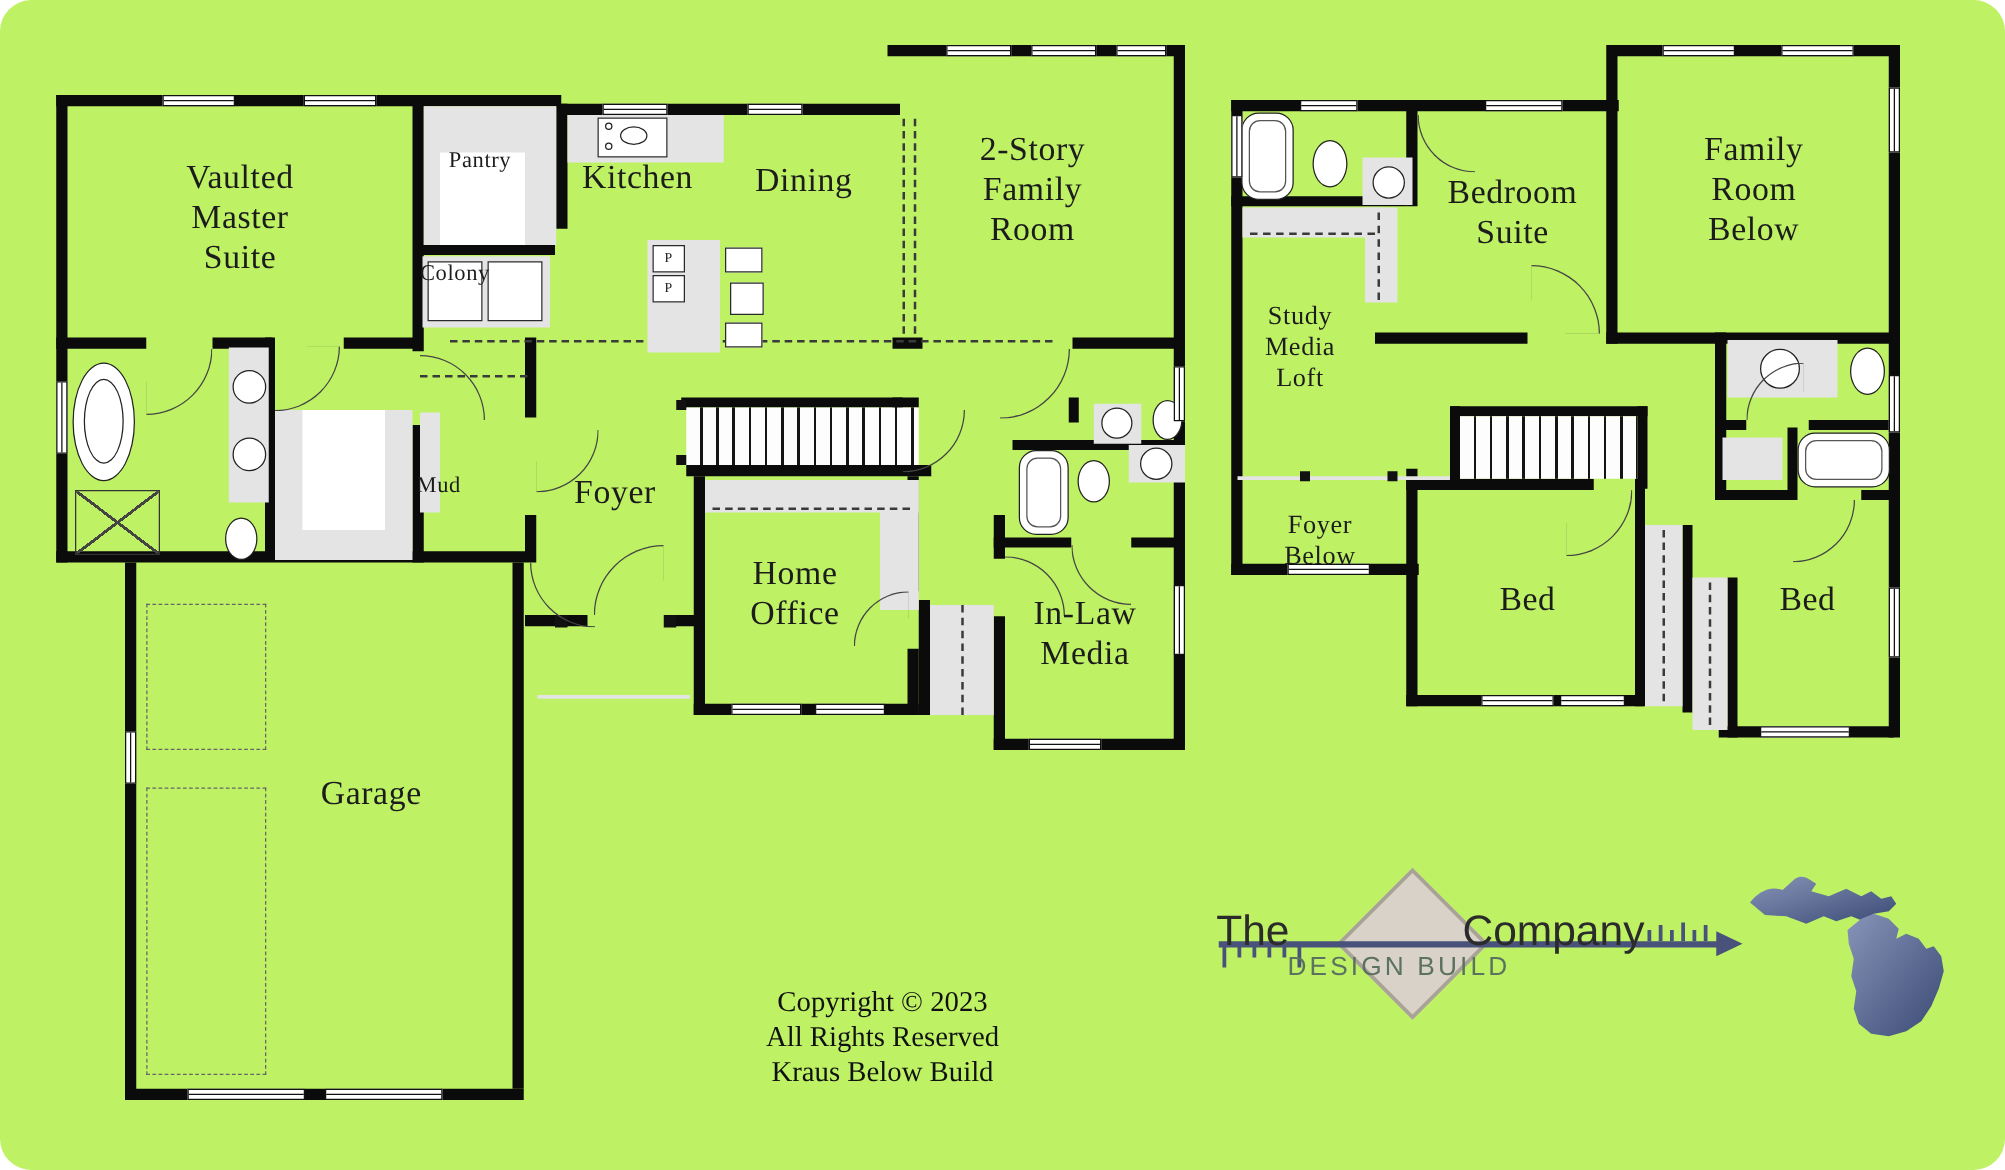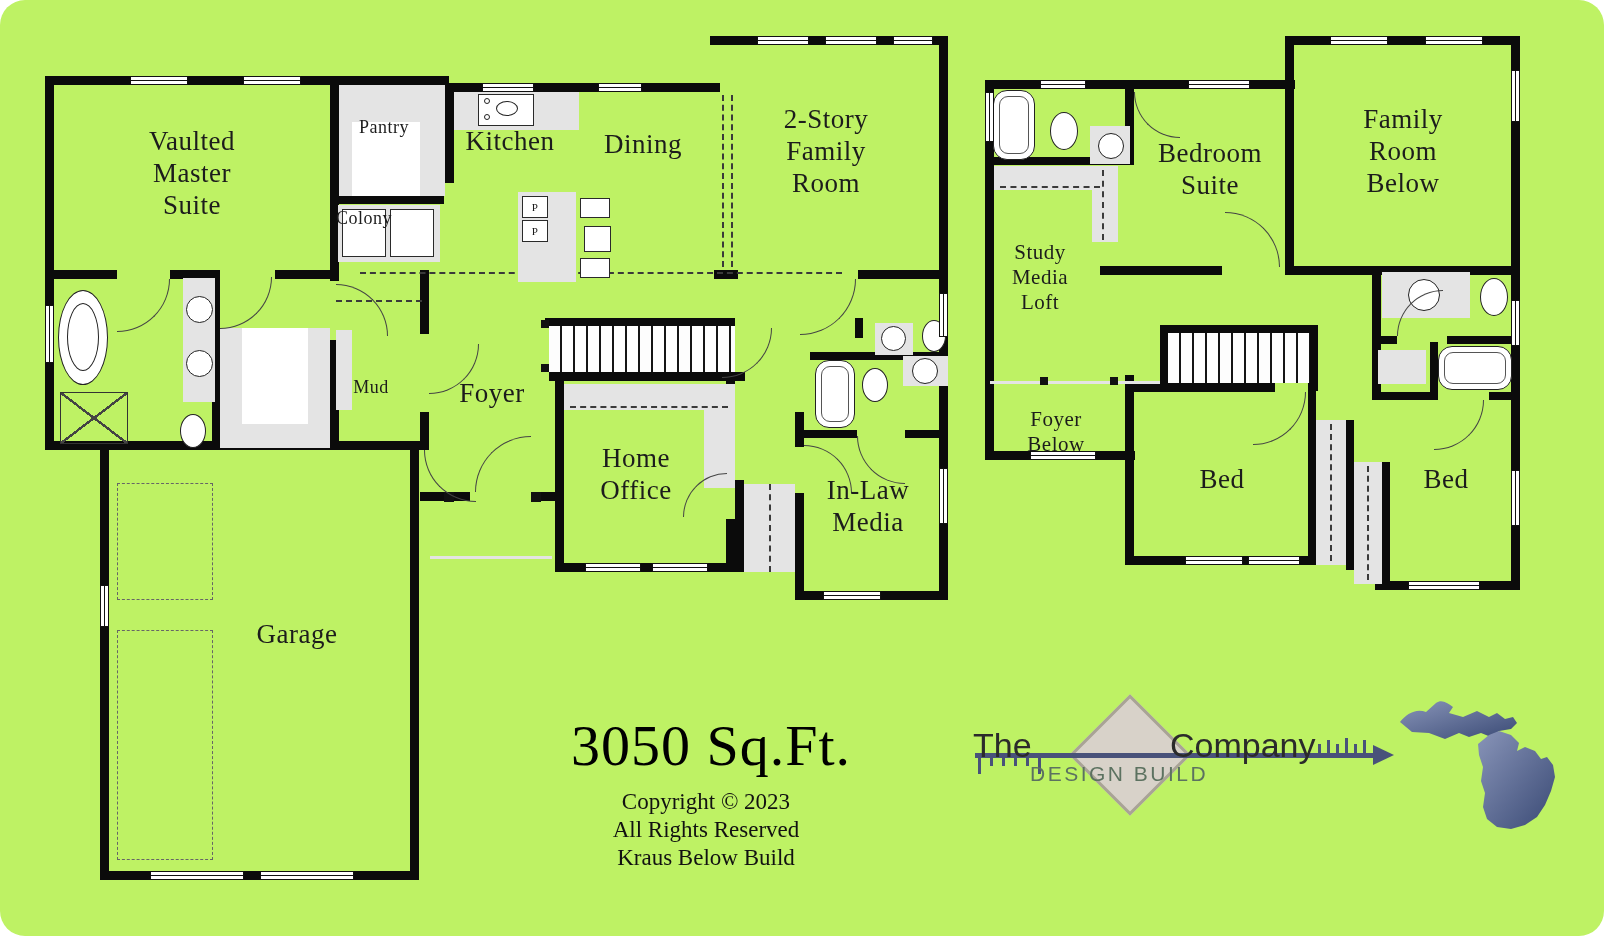--- a/index.html
+++ b/index.html
@@ -175,21 +175,21 @@
     <span class="lbl lg" style="left:192px;top:174px">Vaulted
 Master
 Suite</span>
     <span class="lbl sm" style="left:384px;top:128px">Pantry</span>
     <span class="lbl lg" style="left:510px;top:142px">Kitchen</span>
     <span class="lbl lg" style="left:643px;top:145px">Dining</span>
     <span class="lbl lg" style="left:826px;top:152px">2-Story
 Family
 Room</span>
     <span class="lbl sm" style="left:364px;top:219px">Colony</span>
-    <span class="lbl sm" style="left:371px;top:388px">Mud</span>
+    <span class="lbl sm" style="left:351px;top:388px">Mud</span>
     <span class="lbl lg" style="left:492px;top:394px">Foyer</span>
     <span class="lbl lg" style="left:636px;top:475px">Home
 Office</span>
     <span class="lbl lg" style="left:868px;top:507px">In-Law
 Media</span>
     <span class="lbl lg" style="left:297px;top:635px">Garage</span>
     <span class="lbl tiny" style="left:535px;top:207px">P</span>
     <span class="lbl tiny" style="left:535px;top:231px">P</span>
   </div>
 
@@ -274,21 +274,20 @@
     <span class="lbl md" style="left:1040px;top:277px">Study
 Media
 Loft</span>
     <span class="lbl md" style="left:1056px;top:432px">Foyer
 Below</span>
     <span class="lbl lg" style="left:1222px;top:480px">Bed</span>
     <span class="lbl lg" style="left:1446px;top:480px">Bed</span>
   </div>
 
   <div class="layer">
-    <span class="title-text" style="left:711px;top:712px">3050 Sq.Ft.</span>
     <span class="copy-text" style="left:706px;top:789px">Copyright © 2023</span>
     <span class="copy-text" style="left:706px;top:817px">All Rights Reserved</span>
     <span class="copy-text" style="left:706px;top:845px">Kraus Below Build</span>
   </div>
 
   <div class="layer">
     <i style="position:absolute;left:1087px;top:712px;width:80px;height:80px;background:#d8d2c9;border:3px solid #a9a396;transform:rotate(45deg)"></i>
     <i class="tick" style="left:975px;top:753px;width:400px;height:4.5px"></i>
     <i style="position:absolute;left:1373px;top:745px;width:0;height:0;border-left:21px solid #49527a;border-top:10px solid transparent;border-bottom:10px solid transparent"></i>
     <i class="tick" style="left:978px;top:757px;width:3px;height:17px"></i>

